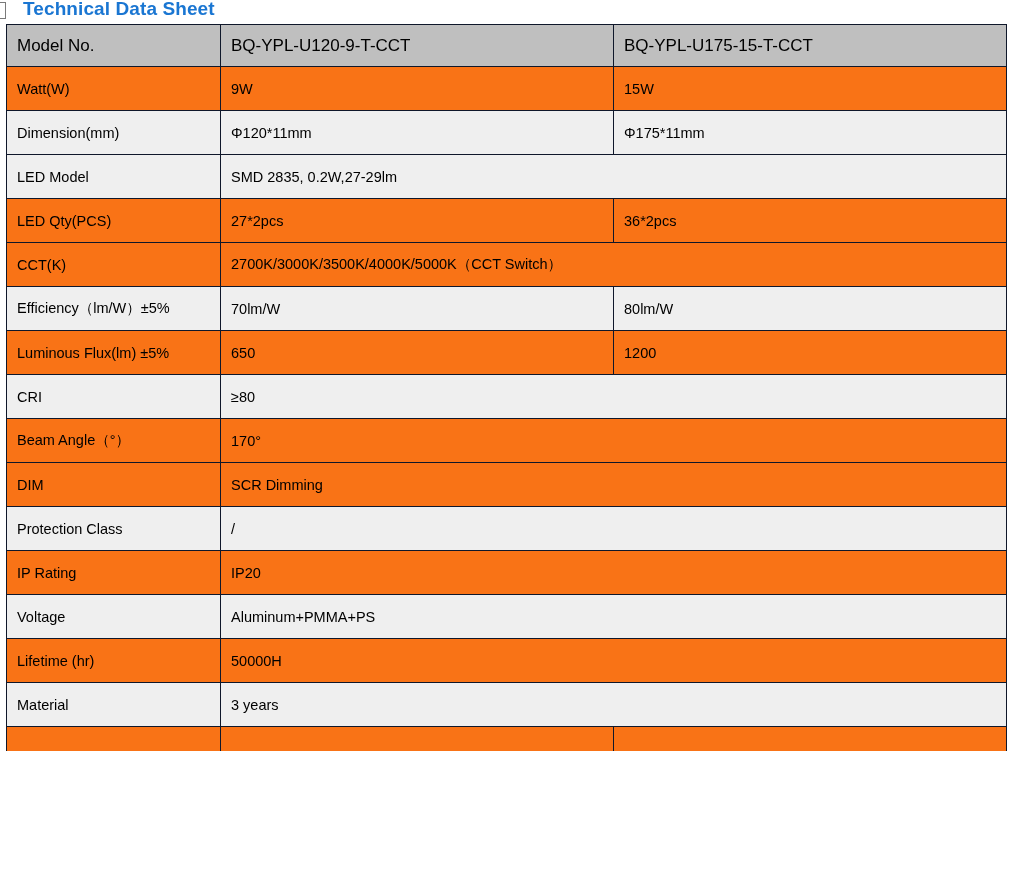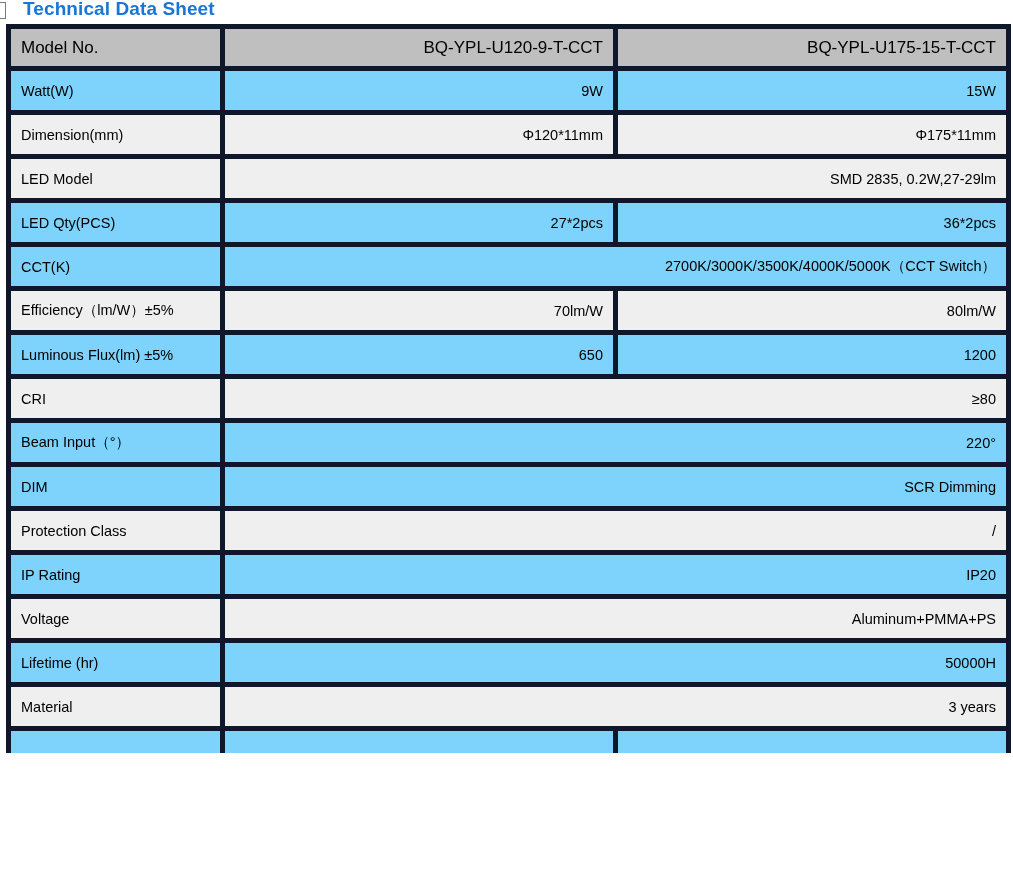--- a/index.html
+++ b/index.html
@@ -42,45 +42,45 @@
 
   .sheet-table {
     position: absolute;
     left: 6px;
     top: 24px;
     width: 1000px;
     border-collapse: collapse;
     table-layout: fixed;
   }
   .sheet-table td {
-    border: 5px solid #0f172a;
+    border: 1px solid #0f172a;
     font-size: 14.5px;
     padding: 4px 10px;
     height: 44px;
     vertical-align: middle;
     box-sizing: border-box;
   }
 
   .col-label { width: 214px; }
   .col-a { width: 393px; }
   .col-b { width: 393px; }
 
   .row-head td {
     background: #bfbfbf;
     font-size: 17px;
     height: 42px;
   }
   .row-head .lbl { text-align: left; }
-  .row-head .val { text-align: right; }
+  .row-head .val { text-align: left; }
 
-  .row-white td { background: #7dd3fc; margin-left: 24px; }
+  .row-white td { background: #f97316; margin-left: 24px; }
   .row-shade td { background: #efefef; margin-top: 12px; }
 
   .lbl { text-align: left; white-space: nowrap; }
-  .val { text-align: right; }
+  .val { text-align: left; }
 
   .spell {
     text-decoration: underline wavy #e03a1e;
     text-decoration-skip-ink: none;
     text-underline-offset: 2px;
   }
 
   .row-partial td {
     height: 24px;
     border-bottom: none;
@@ -136,22 +136,22 @@
       <tr class="row-white">
         <td class="lbl">Luminous Flux(lm) ±5%</td>
         <td class="val">650</td>
         <td class="val">1200</td>
       </tr>
       <tr class="row-shade">
         <td class="lbl">CRI</td>
         <td class="val" colspan="2">≥80</td>
       </tr>
       <tr class="row-white">
-        <td class="lbl">Beam Input（°）</td>
-        <td class="val" colspan="2">220°</td>
+        <td class="lbl">Beam Angle（°）</td>
+        <td class="val" colspan="2">170°</td>
       </tr>
       <tr class="row-white">
         <td class="lbl">DIM</td>
         <td class="val" colspan="2">SCR Dimming</td>
       </tr>
       <tr class="row-shade">
         <td class="lbl">Protection Class</td>
         <td class="val" colspan="2">/</td>
       </tr>
       <tr class="row-white">

